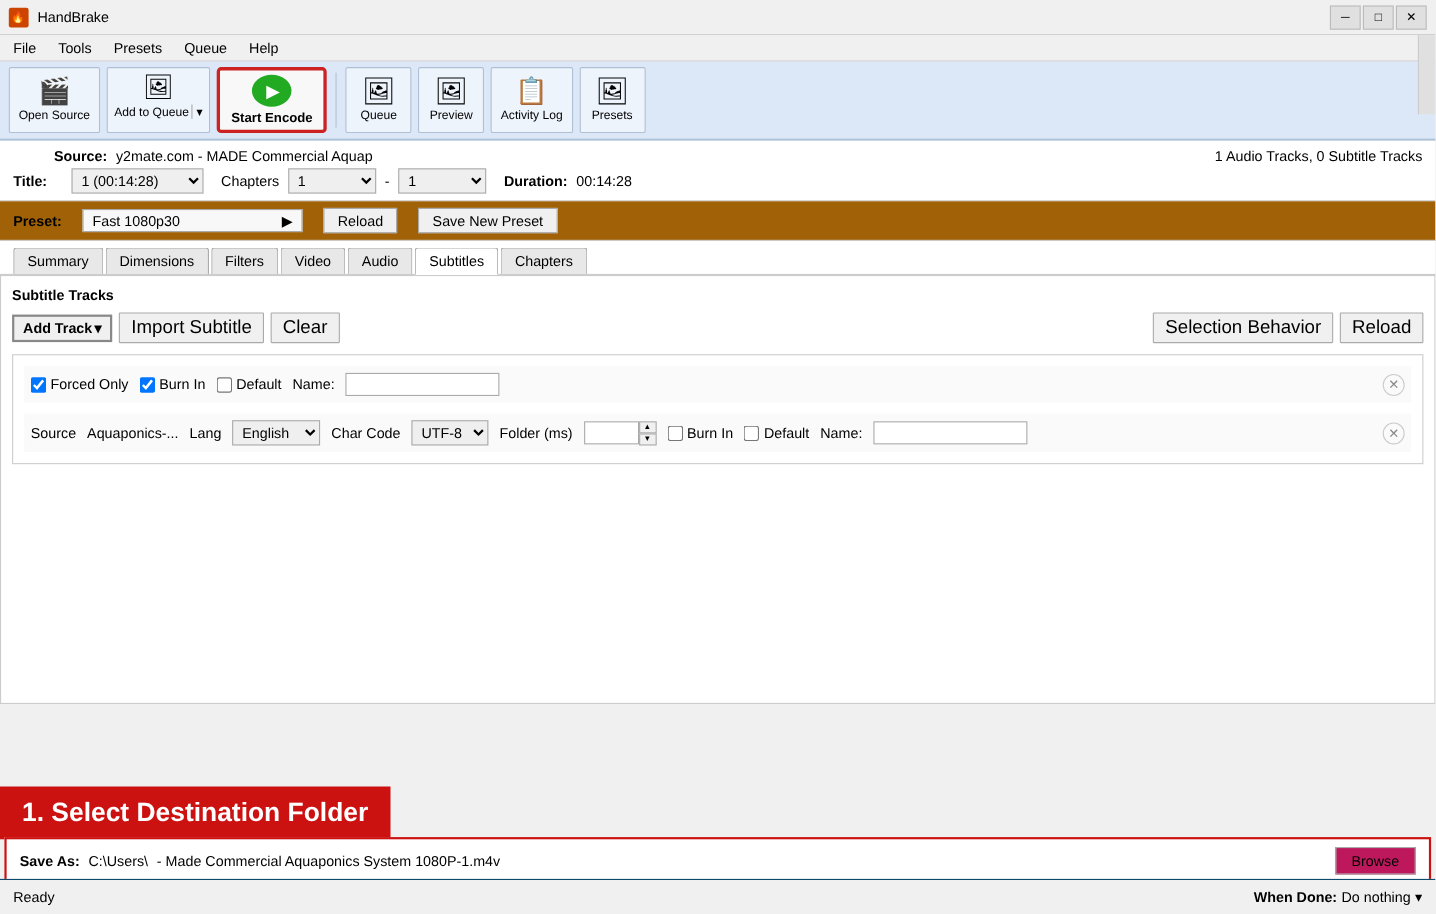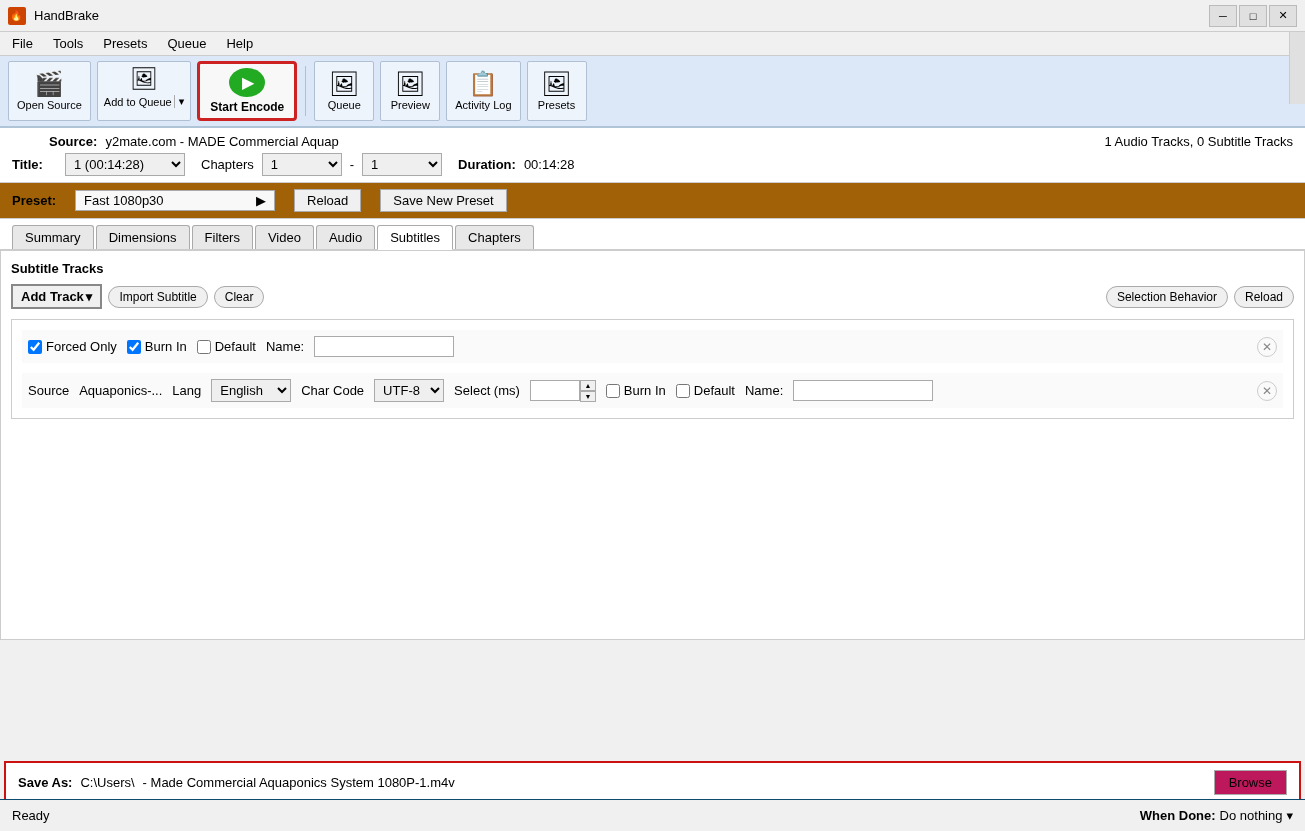--- a/index.html
+++ b/index.html
@@ -48,21 +48,21 @@
 
     
     .tabs-row { background: white; padding: 6px 12px 0; border-bottom: 1px solid #ccc; display: flex; gap: 2px; }
     .tab { padding: 4px 12px; border: 1px solid #aaa; border-bottom: none; cursor: pointer; font-size: 13px; background: #e8e8e8; border-radius: 3px 3px 0 0; }
     .tab.active { background: white; border-bottom: 1px solid white; margin-bottom: -1px; z-index: 1; }
 
     
     .content-area { background: white; margin: 0; padding: 10px; border: 1px solid #ccc; height: 390px; }
     .subtitle-tracks-label { font-weight: bold; margin-bottom: 8px; }
     .subtitle-toolbar { display: flex; align-items: center; gap: 6px; margin-bottom: 10px; }
-    .subtitle-btn { padding: 3px 10px; border: 1px solid #aaa; background: #f0f0f0; cursor: pointer; font-size: 12px; border-radius: 11px; }
+    .subtitle-btn { padding: 3px 10px; border: 1px solid #aaa; background: #f0f0f0; cursor: pointer; font-size: 17px; border-radius: 1px; }
     .add-track-btn { display: flex; align-items: center; gap: 2px; padding: 3px 8px; border: 2px solid #888; background: #f0f0f0; font-weight: bold; cursor: pointer; font-size: 13px; }
     .subtitle-right { margin-left: auto; display: flex; gap: 6px; }
 
     
     .subtitle-content { border: 1px solid #ccc; padding: 10px; }
     .subtitle-row { display: flex; align-items: center; gap: 10px; margin-bottom: 10px; padding: 6px; background: #fafafa; }
     .subtitle-row:last-child { margin-bottom: 0; }
     .foreign-scan-select { border: 1px solid #aaa; padding: 2px 6px; font-size: 13px; width: 200px; }
     .checkbox-group { display: flex; align-items: center; gap: 4px; }
     .checkbox-group input[type="checkbox"] { width: 14px; height: 14px; cursor: pointer; }
@@ -236,21 +236,21 @@
         <span>Source</span>
         <span>Aquaponics-...</span>
         <span>Lang</span>
         <select class="lang-select">
           <option value="English">English</option>
         </select>
         <span>Char Code</span>
         <select class="charcode-select">
           <option value="UTF-8">UTF-8</option>
         </select>
-        <span>Select (ms)</span>
+        <span>Folder (ms)</span>
         <div class="number-input-wrapper">
           <input type="text" class="offset-field" value="" style="">
           <div class="number-spinners">
             <button class="spin-btn">▲</button>
             <button class="spin-btn">▼</button>
           </div>
         </div>
         <div class="checkbox-group">
           <input type="checkbox" style="">
           <label>Burn In</label>
@@ -259,20 +259,21 @@
           <input type="checkbox" style="">
           <label>Default</label>
         </div>
         <span>Name:</span>
         <input type="text" class="name-input" value="" style="">
         <div class="close-circle">✕</div>
       </div>
     </div>
   </div>
 
+  <div class="step1-box">1. Select Destination Folder</div>
 
   <div style="position:absolute; bottom:28px; left:4px; right:4px; border:2px solid #cc1111; background:white; padding:6px 12px; display:flex; align-items:center; gap:8px; height:42px;">
     <span class="save-as-label">Save As:</span>
     <span style="font-size:13px;">C:\Users\</span>
     <span style="flex:1; font-size:13px;">- Made Commercial Aquaponics System 1080P-1.m4v</span>
     <button class="browse-btn">Browse</button>
   </div>
 
   <div class="status-bar">
     <span>Ready</span>

